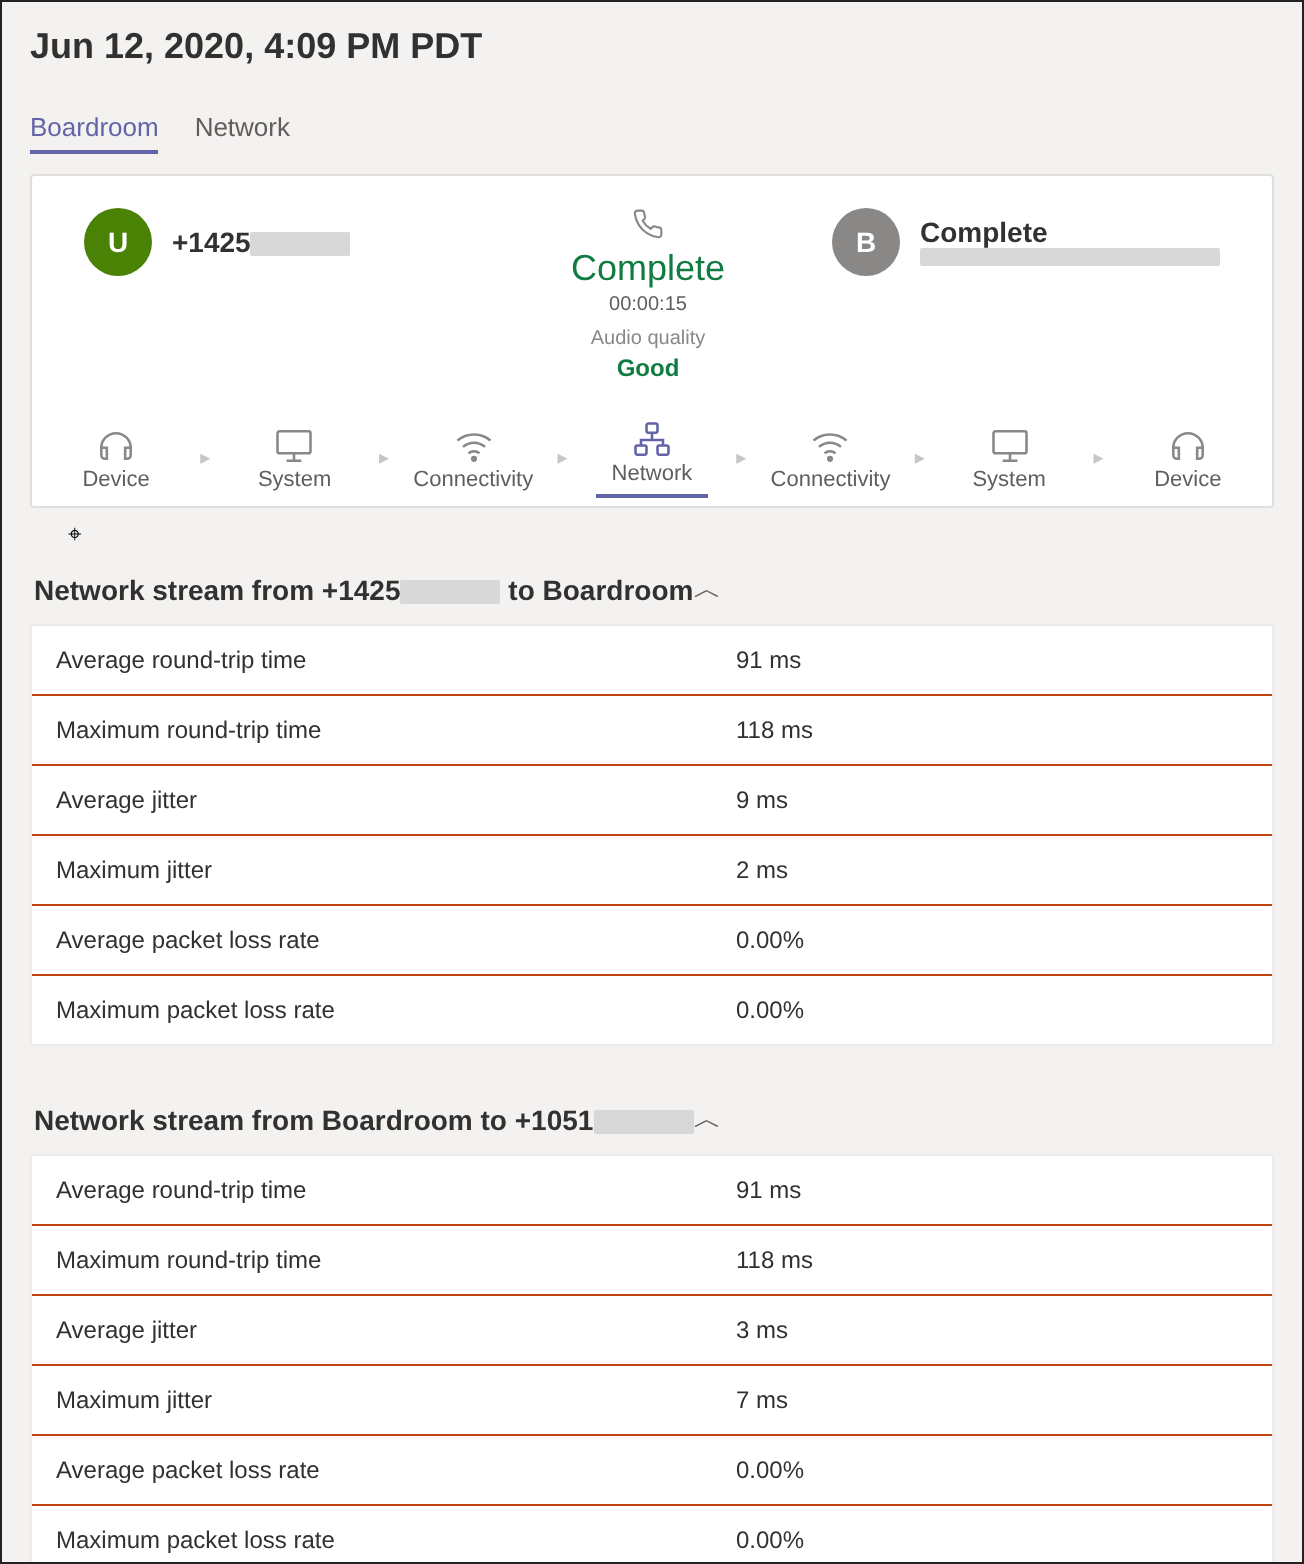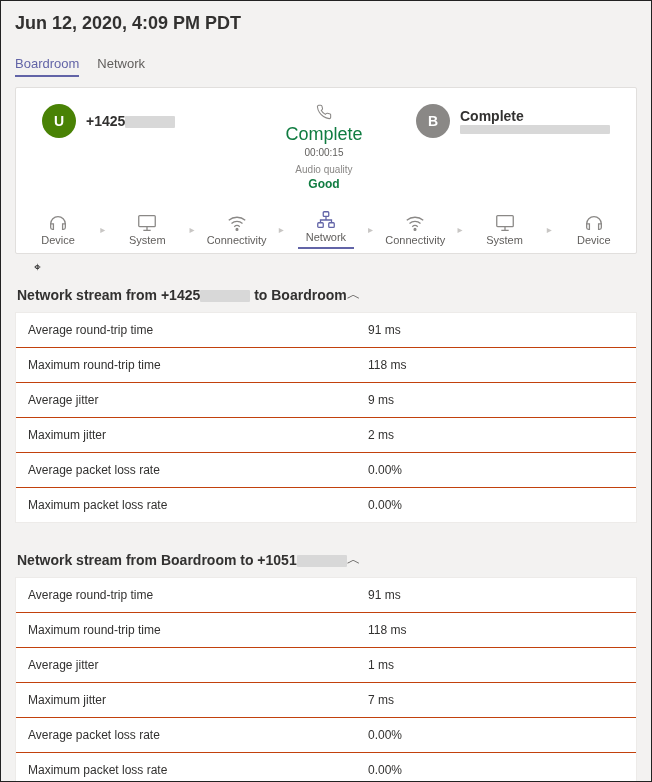--- a/index.html
+++ b/index.html
@@ -214,21 +214,21 @@
         <div class="row">
           <div class="k">Average round-trip time</div>
           <div class="v">91 ms</div>
         </div>
         <div class="row">
           <div class="k">Maximum round-trip time</div>
           <div class="v">118 ms</div>
         </div>
         <div class="row">
           <div class="k">Average jitter</div>
-          <div class="v">1 ms</div>
+          <div class="v">3 ms</div>
         </div>
         <div class="row">
           <div class="k">Maximum jitter</div>
           <div class="v">7 ms</div>
         </div>
         <div class="row">
           <div class="k">Average packet loss rate</div>
           <div class="v">0.00%</div>
         </div>
         <div class="row">

